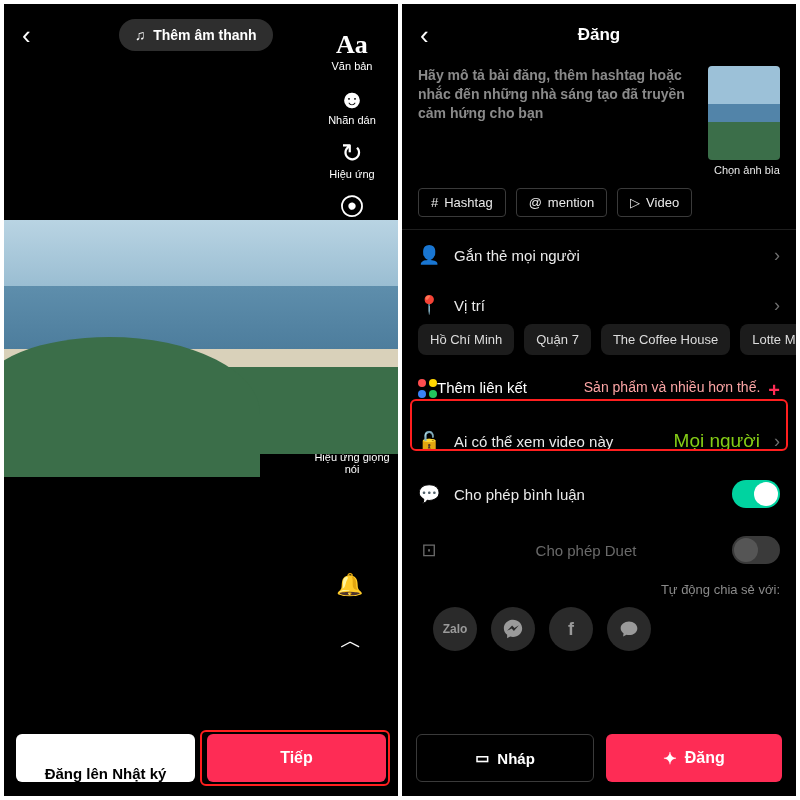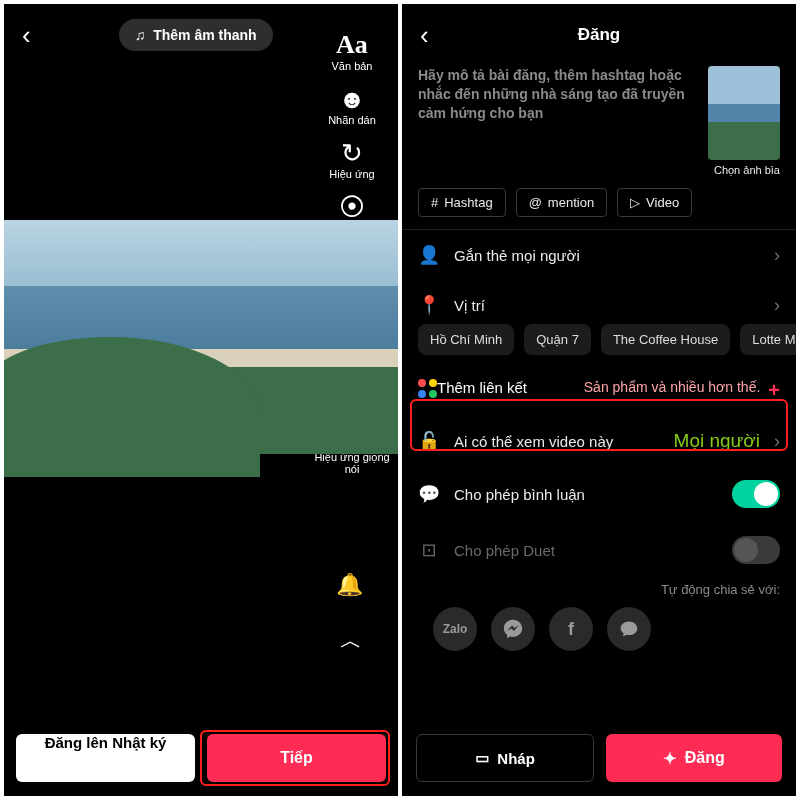--- a/index.html
+++ b/index.html
@@ -111,21 +111,21 @@
     gap: 12px;
   }
   .btn-draft {
     flex: 1;
     background: #fff;
     color: #000;
     border-radius: 6px;
     font-size: 15px;
     font-weight: 600;
     display: flex;
-    align-items: flex-start;
+    align-items: flex-end;
     justify-content: center;
     height: 48px;
     cursor: pointer;
   }
   .btn-next {
     flex: 1;
     background: #fe2c55;
     color: #fff;
     border-radius: 6px;
     font-size: 16px;
@@ -231,21 +231,21 @@
   .link-label { color:#fff; font-size:15px; }
   .link-sub { color:#fca5a5; font-size:14px; margin-left:auto; }
   .link-plus { color:#fe2c55; font-size:20px; font-weight:700; margin-left:8px;}
   .hl-link { left: 8px; right: 8px; top: 395px; height: 52px; }
   .toggle {
     width: 48px; height: 28px; border-radius: 14px; position: relative;
   }
   .toggle .knob{ position:absolute; top:2px; width:24px; height:24px; border-radius:50%; background:#fff;}
   .toggle.on{ background:#00d3a0;} .toggle.on .knob{ right:2px;}
   .toggle.off{ background:#3a3a3a;} .toggle.off .knob{ left:2px; background:#555;}
-  .disabled { color:#6a6a6a !important; }
+  .disabled { color:#6a6a6a !important;text-align:center; }
   .share-label{ color:#8a8a8a; font-size:13px; padding: 4px 16px 10px 16px; text-align: right;}
   .share-row { display:flex; gap:14px; padding: 0 16px 18px 16px; margin-left: 15px;}
   .share-btn{
     width:44px; height:44px; border-radius:50%; background:#2a2a2a; color:#9a9a9a;
     display:flex; align-items:center; justify-content:center; font-size:18px; cursor:pointer; font-weight:600;
   }
   .zalo-text{font-size:12px;}
   .r-bottom{
     position:absolute; bottom:14px; left:14px; right:14px; display:flex; gap:12px;
   }

